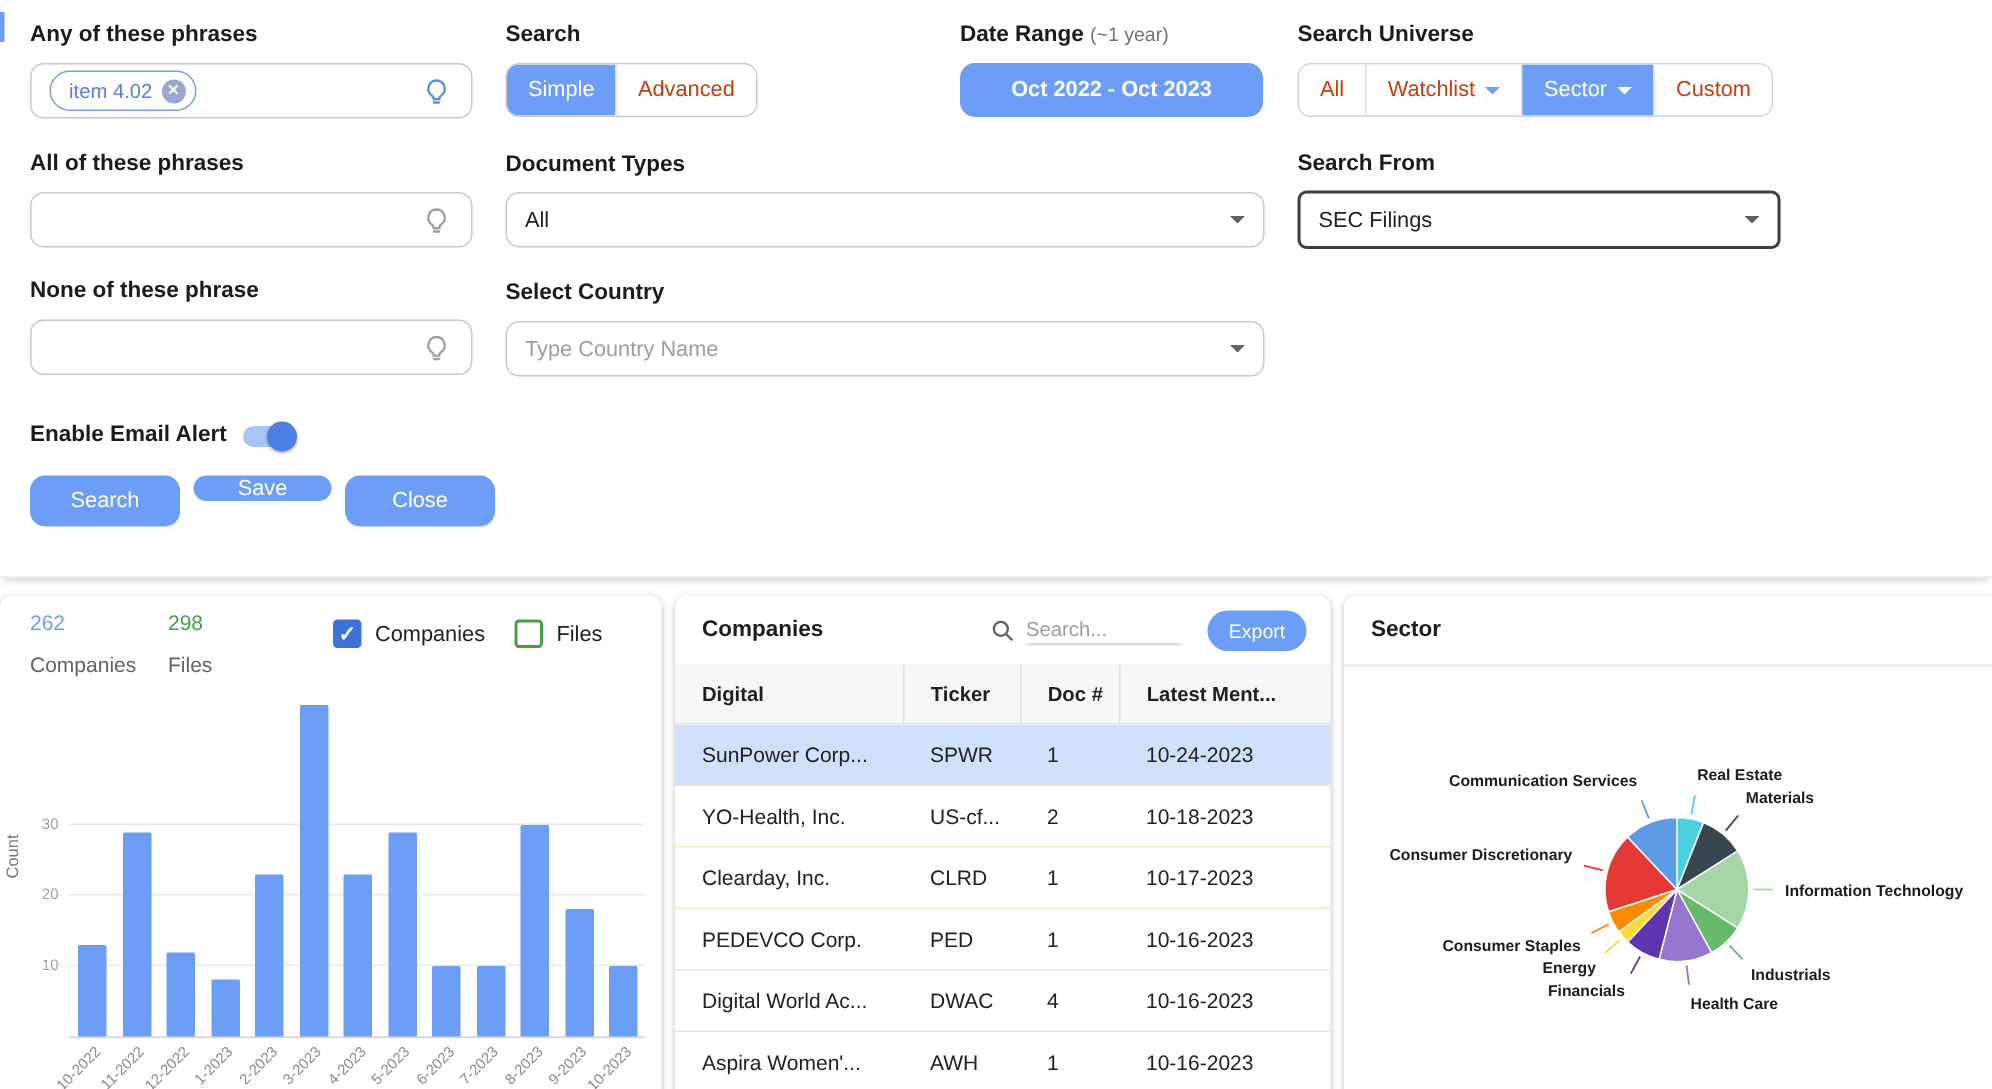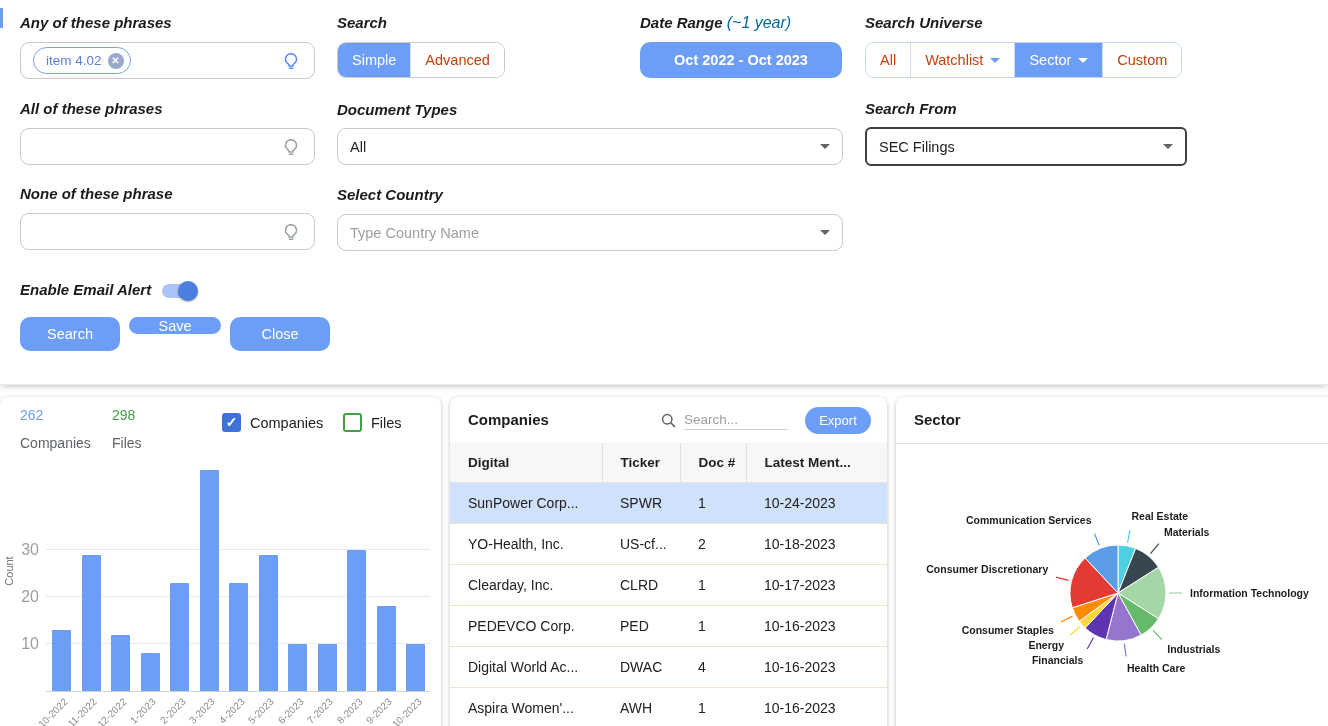--- a/index.html
+++ b/index.html
@@ -3,22 +3,22 @@
 <meta charset="utf-8">
 <style>
   html,body{margin:0;padding:0;background:#fff;}
   body{width:1328px;height:726px;position:relative;overflow:hidden;
        font-family:"Liberation Sans",sans-serif;color:#1d1d1f;}
 
   
   .search-panel{position:absolute;left:0;top:0;width:1328px;height:384px;background:#fff;
                 box-shadow:0 3px 6px -2px rgba(0,0,0,.25);border-bottom:1px solid #ececec;z-index:2;}
   .edge-accent{position:absolute;left:0;top:8px;width:3px;height:20px;background:#6d9ef7;}
-  .lbl{position:absolute;font-size:15px;font-weight:700;color:#1b1b1d;white-space:nowrap;font-style:italic;}
-  .lbl .note{font-weight:400;font-size:16px;color:#0369a1;}
+  .lbl{position:absolute;font-size:15px;font-weight:700;color:#1b1b1d;white-space:nowrap;}
+  .lbl .note{font-weight:400;font-size:13px;color:#737373;}
   .inp{position:absolute;height:37px;border:1px solid #c9c9c9;border-radius:9px;background:#fff;
        box-sizing:border-box;display:flex;align-items:center;padding:0 12px;}
   .sel{cursor:pointer;justify-content:space-between;}
   .sel .val{font-size:14.5px;color:#202124;}
   .sel .ph{font-size:14.5px;color:#9e9e9e;}
   .caret{width:0;height:0;border-left:5px solid transparent;border-right:5px solid transparent;
          border-top:5px solid #5f6368;flex:0 0 auto;}
   .caret.blue{border-top-color:#6d9ef7;}
   .caret.white{border-top-color:#fff;}
   .dark-sel{border:2px solid #3c4043;border-radius:6px;}
@@ -53,21 +53,21 @@
   #card-summary{left:0;width:441px;}
   .stat-val{position:absolute;top:10px;font-size:14px;font-weight:400;}
   .stat-lab{position:absolute;top:38px;font-size:14px;color:#5f6368;}
   .cb{position:absolute;width:19px;height:19px;border-radius:3px;box-sizing:border-box;cursor:pointer;}
   .cb.checked{background:#3f72d9;color:#fff;font-size:14px;font-weight:700;text-align:center;line-height:19px;}
   .cb.empty{border:2px solid #43a047;background:#fff;}
   .cb-lab{position:absolute;top:18px;font-size:14.5px;color:#202124;}
   .ylabel{position:absolute;left:-6px;top:168px;transform:rotate(-90deg);font-size:11px;color:#757575;}
   #bar-plot{position:absolute;left:46px;top:58px;width:384px;height:236px;border-bottom:1px solid #d2d2d2;}
   #bar-plot .grid{position:absolute;left:0;right:0;height:1px;background:#e9e9e9;}
-  #bar-plot .ytick{position:absolute;right:calc(100% + 7px);font-size:16px;color:#9e9e9e;transform:translateY(50%);}
+  #bar-plot .ytick{position:absolute;right:calc(100% + 7px);font-size:10px;color:#9e9e9e;transform:translateY(50%);}
   #bar-plot .bar{position:absolute;bottom:0;background:#6d9ef7;border-radius:1px 1px 0 0;}
   #bar-plot .xlab{position:absolute;width:56px;text-align:right;font-size:10px;color:#8c8c8c;
                   transform:rotate(-45deg);transform-origin:100% 0;white-space:nowrap;}
 
   
   #card-companies{left:450px;width:437px;}
   .search-mini{position:absolute;left:234px;top:13px;width:104px;border:none;border-bottom:1px solid #cfcfcf;
                font-size:13.5px;font-family:inherit;color:#3c4043;outline:none;padding:2px 0;}
   .search-mini::placeholder{color:#9e9e9e;}
   .search-ic{position:absolute;left:210px;top:15px;}

